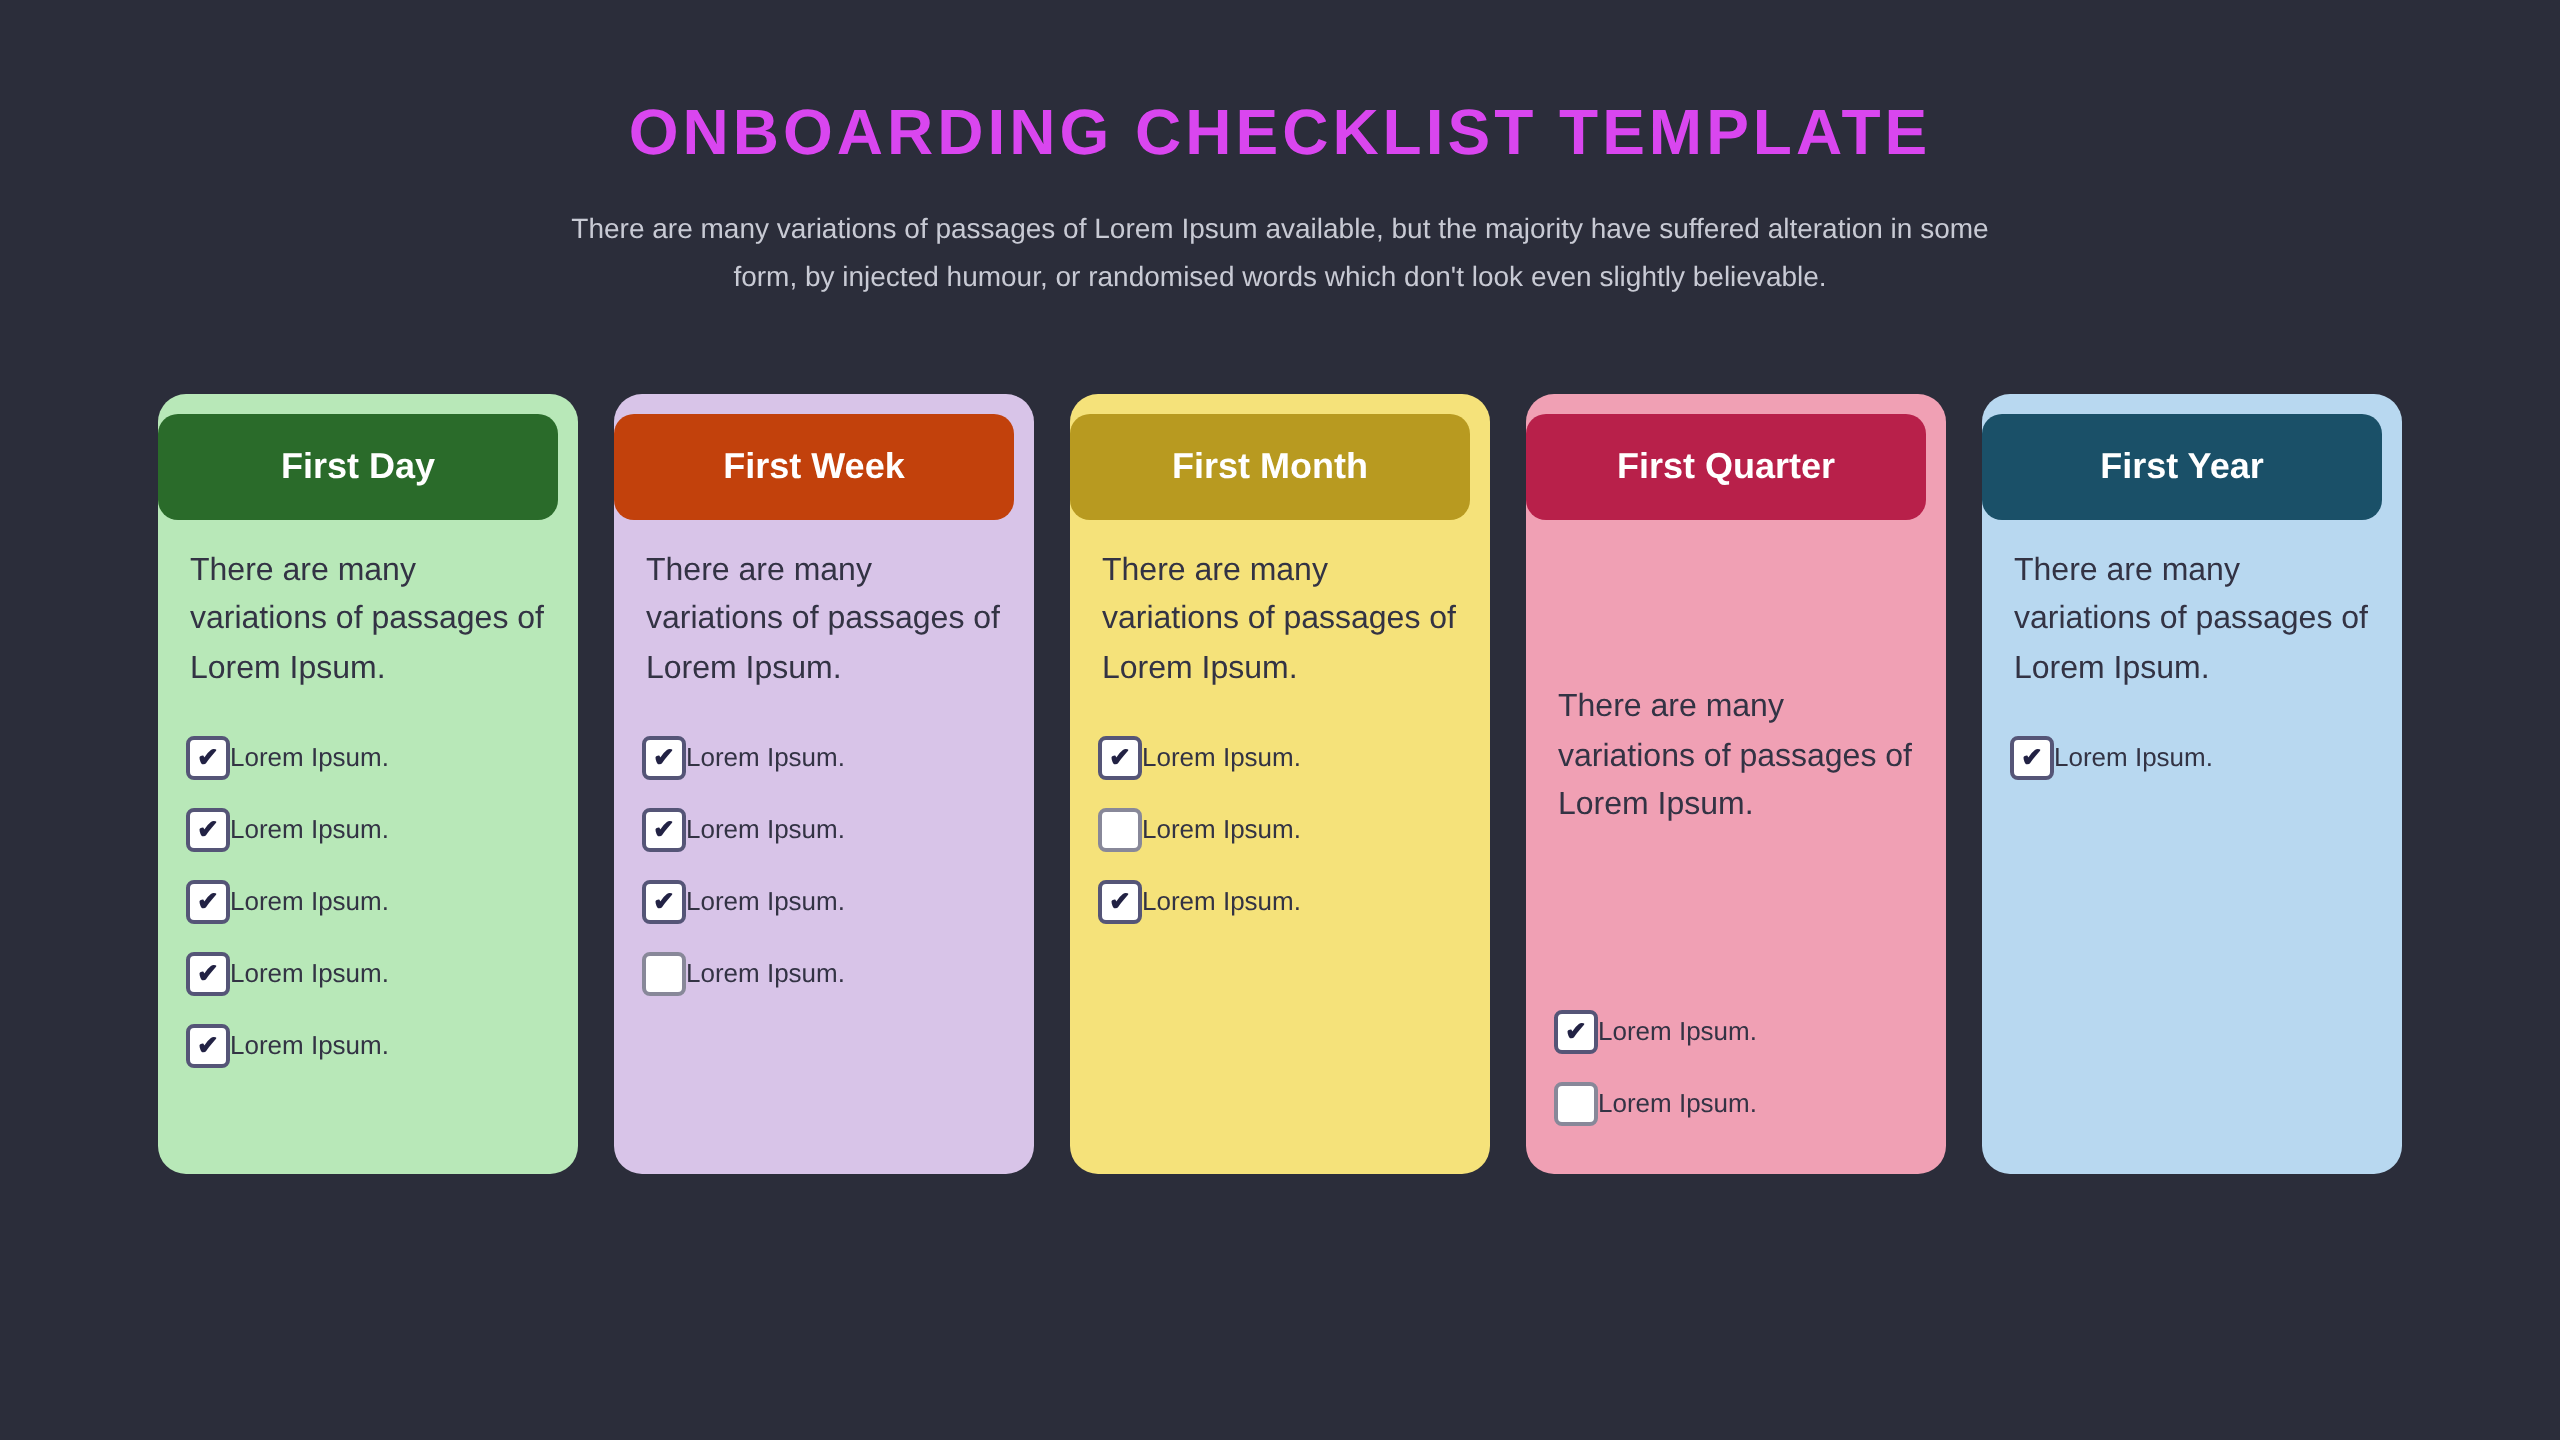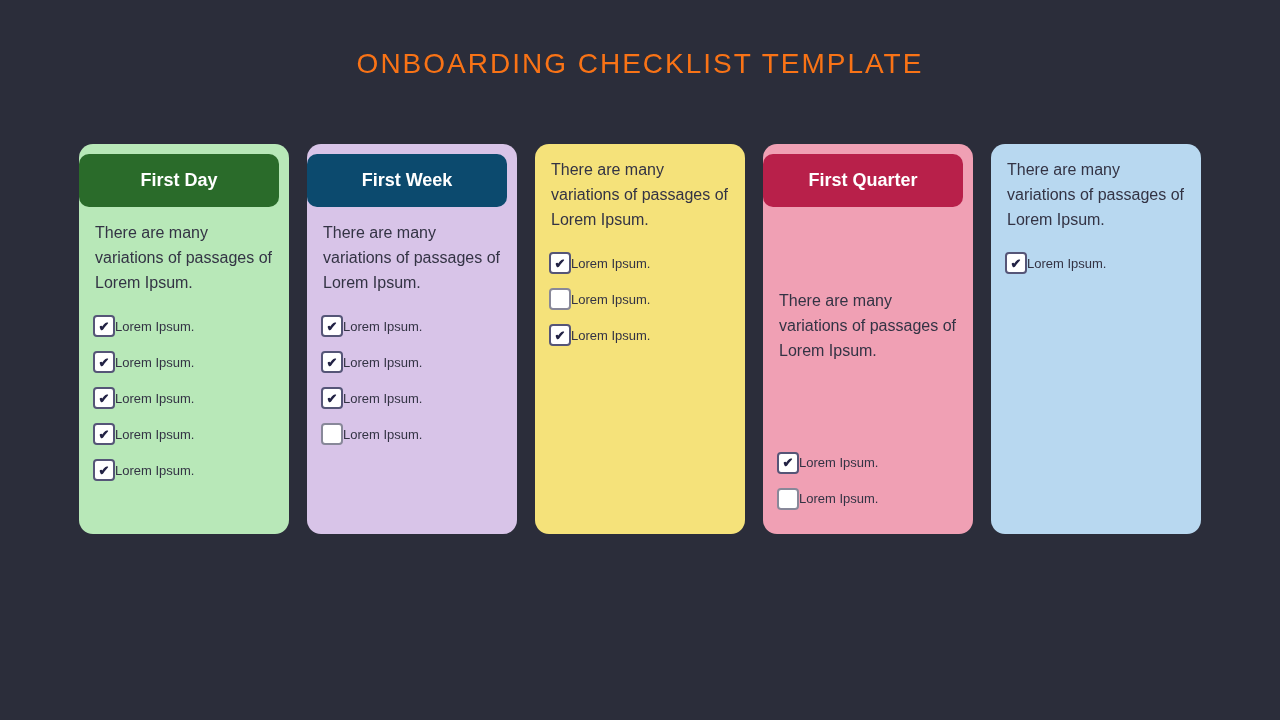--- a/index.html
+++ b/index.html
@@ -15,23 +15,23 @@
       justify-content: flex-start;
     }
 
     .header {
       text-align: center;
       padding-top: 48px;
       padding-bottom: 16px;
     }
 
     .main-title {
-      color: #f97316;
-      font-size: 28px;
-      font-weight: 400;
+      color: #d946ef;
+      font-size: 32px;
+      font-weight: 700;
       letter-spacing: 2px;
       text-transform: uppercase;
       margin-bottom: 18px;
     }
 
     .subtitle {
       color: #c8cad4;
       font-size: 14px;
       line-height: 1.7;
       max-width: 740px;
@@ -65,21 +65,21 @@
     .card-blue { background-color: #b8d8f0; }
 
     .card-header {
       border-radius: 10px;
       padding: 16px 12px;
       text-align: center;
       margin: 10px 10px 0 0;
     }
 
     .card-header-green { background-color: #2a6b2a; }
-    .card-header-purple { background-color: #0c4a6e; }
+    .card-header-purple { background-color: #c2410c; }
     .card-header-yellow { background-color: #b89a20; }
     .card-header-pink { background-color: #b8204a; }
     .card-header-teal { background-color: #1a5068; }
 
     .card-title {
       color: #ffffff;
       font-size: 18px;
       font-weight: 700;
     }
 
@@ -137,20 +137,21 @@
     .check-label {
       color: #333344;
       font-size: 13px;
     }
   </style>
 </head>
 <body>
 
 <div class="header">
   <h1 class="main-title">ONBOARDING CHECKLIST TEMPLATE</h1>
+  <p class="subtitle">There are many variations of passages of Lorem Ipsum available, but the majority have suffered alteration in some form, by injected humour, or randomised words which don't look even slightly believable.</p>
 </div>
 
 <div class="cards-container" id="cards-container">
 
 <div class="card card-green">
       <div class="card-header card-header-green"><span class="card-title">First Day</span></div>
       <p class="card-desc">There are many variations of passages of Lorem Ipsum.</p>
       <div class="checklist">
         <div class="check-item">
           <div class="checkbox checked"></div>
@@ -190,20 +191,21 @@
           <div class="checkbox checked"></div>
           <span class="check-label">Lorem Ipsum.</span>
         </div>
         <div class="check-item">
           <div class="checkbox unchecked"></div>
           <span class="check-label">Lorem Ipsum.</span>
         </div>
       </div>
     </div>
     <div class="card card-yellow">
+      <div class="card-header card-header-yellow"><span class="card-title">First Month</span></div>
       <p class="card-desc">There are many variations of passages of Lorem Ipsum.</p>
       <div class="checklist">
         <div class="check-item">
           <div class="checkbox checked"></div>
           <span class="check-label">Lorem Ipsum.</span>
         </div>
         <div class="check-item">
           <div class="checkbox unchecked"></div>
           <span class="check-label">Lorem Ipsum.</span>
         </div>
@@ -221,20 +223,21 @@
           <div class="checkbox checked"></div>
           <span class="check-label">Lorem Ipsum.</span>
         </div>
         <div class="check-item">
           <div class="checkbox unchecked"></div>
           <span class="check-label">Lorem Ipsum.</span>
         </div>
       </div>
     </div>
     <div class="card card-blue">
+      <div class="card-header card-header-teal"><span class="card-title">First Year</span></div>
       <p class="card-desc">There are many variations of passages of Lorem Ipsum.</p>
       <div class="checklist">
         <div class="check-item">
           <div class="checkbox checked"></div>
           <span class="check-label">Lorem Ipsum.</span>
         </div>
       </div>
     </div>
   </div>
 

